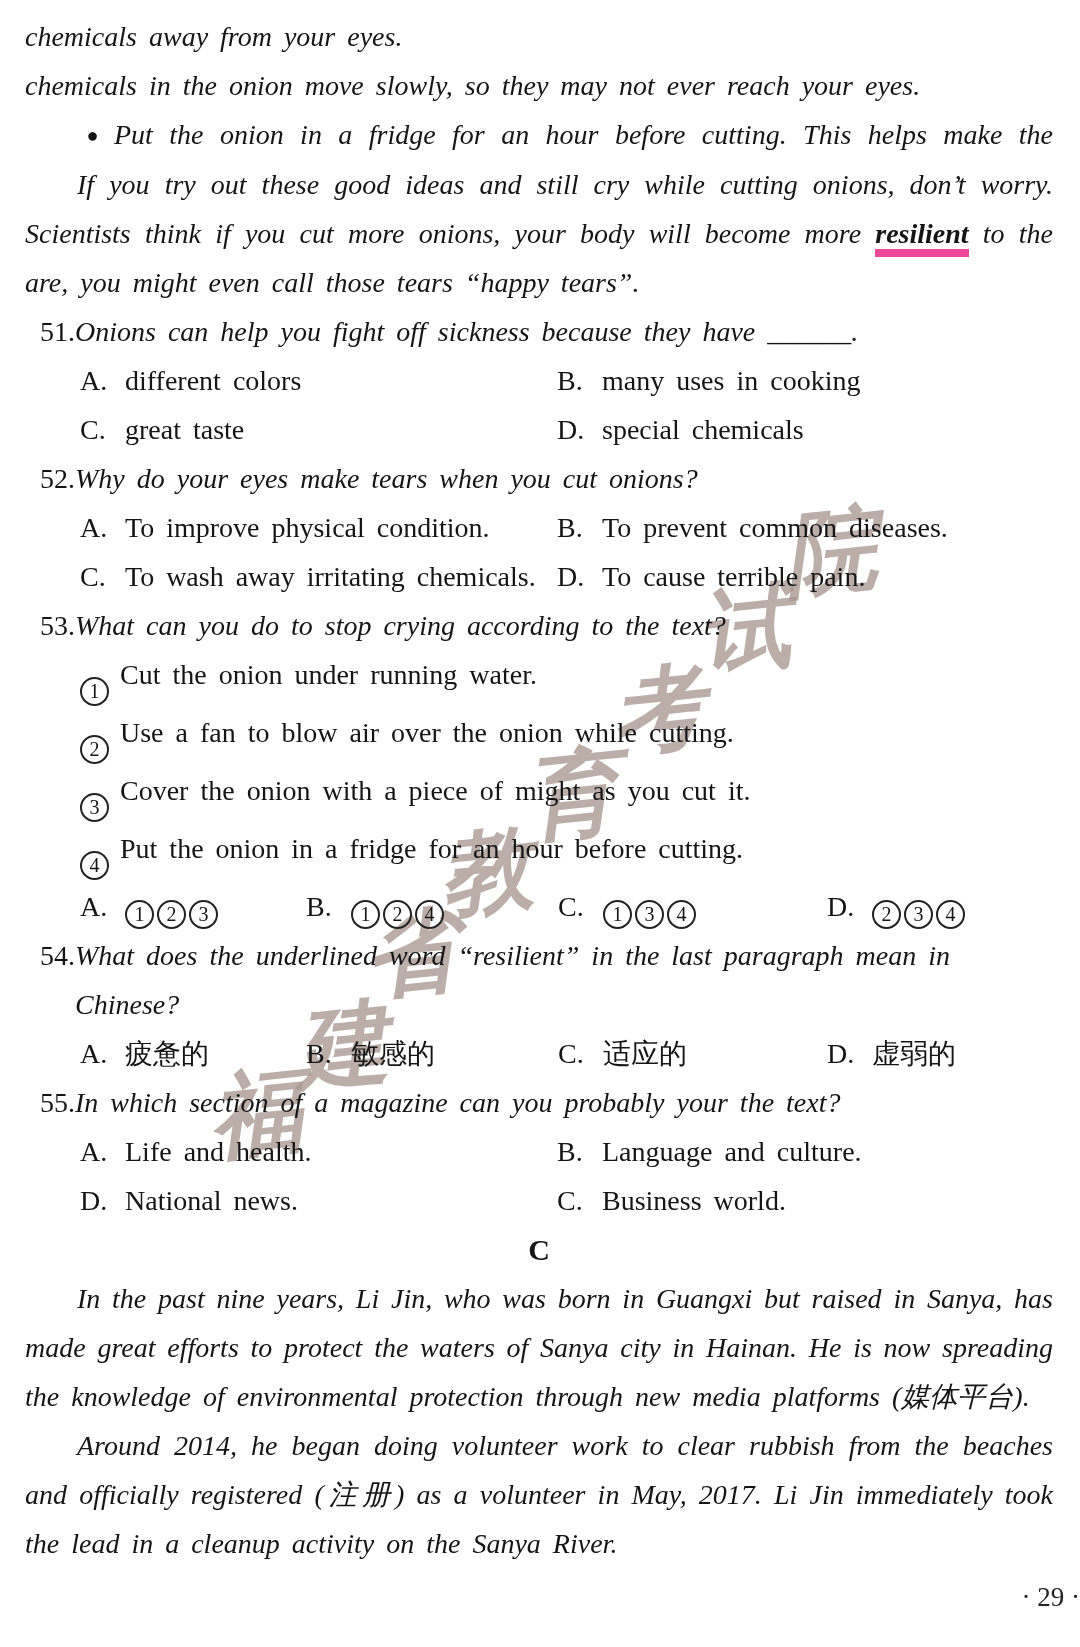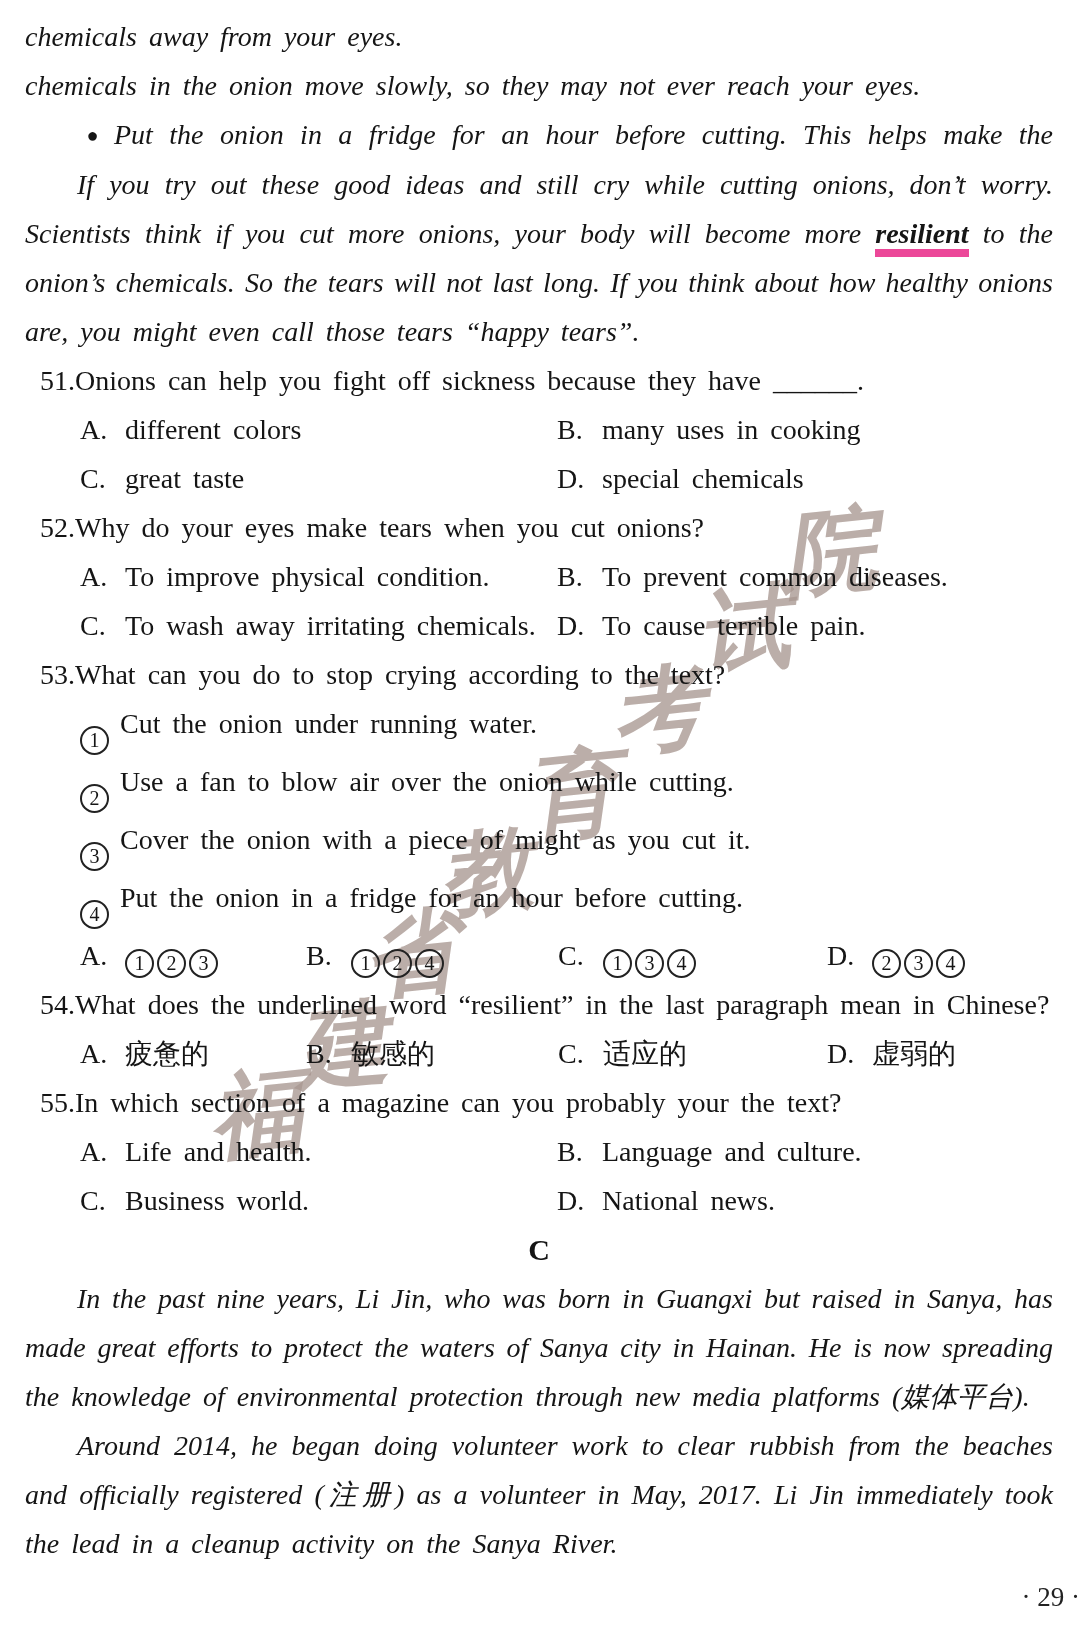--- a/index.html
+++ b/index.html
@@ -13,21 +13,21 @@
   }
   .content{position:relative;z-index:2;padding:12px 27px 0 25px;}
   .line{line-height:49px;word-spacing:5px;font-style:italic;}
   .j{text-align:justify;text-align-last:justify;text-justify:inter-word;word-spacing:0;}
   .ind{display:inline-block;width:52px;}
   .bullet{font-size:20px;vertical-align:2px;padding-right:6px;}
   .uword{font-weight:bold;border-bottom:8px solid #ec4899;}
   
   .qrow{display:flex;line-height:49px;word-spacing:5px;}
   .qnum{flex:none;width:50px;text-align:right;}
-  .qtext{flex:1;}
+  .qtext{flex:1;font-style:italic;}
   .opts2{display:grid;grid-template-columns:477px auto;padding-left:55px;line-height:49px;word-spacing:5px;}
   .opts4{display:grid;grid-template-columns:226px 252px 269px auto;padding-left:55px;line-height:49px;word-spacing:5px;}
   .optlabel{display:inline-block;min-width:45px;}
   .stmt{display:flex;padding-left:55px;line-height:49px;word-spacing:5px;}
   .mark{flex:none;width:40px;padding-top:9px;}
   .circ{
     display:inline-block;box-sizing:border-box;
     width:29px;height:29px;border:2px solid #222;border-radius:50%;
     text-align:center;line-height:25px;font-size:20px;
     margin-right:3px;vertical-align:-5px;word-spacing:0;
@@ -65,21 +65,20 @@
 
   <div class="content">
 
     <div class="line">chemicals away from your eyes.</div>
 
     <div class="line">chemicals in the onion move slowly, so they may not ever reach your eyes.</div>
     <div class="line j"><span class="ind"></span><span class="bullet">●</span><span>Put the onion in a fridge for an hour before cutting. This helps make the</span></div>
 
     <div class="line j"><span class="ind"></span><span>If you try out these good ideas and still cry while cutting onions, don’t worry.</span></div>
     <div class="line j"><span>Scientists think if you cut more onions, your body will become more </span><span class="uword">resilient</span><span> to the</span></div>
-    <div class="line j">onion’s chemicals. So the tears will not last long. If you think about how healthy onions</div>
     <div class="line">are, you might even call those tears “happy tears”.</div>
 
     <div class="qrow">
       <span class="qnum">51.</span>
       <span class="qtext">Onions can help you fight off sickness because they have ______.</span>
     </div>
     <div class="opts2">
       <div><span class="optlabel">A.</span><span>different colors</span></div>
       <div><span class="optlabel">B.</span><span>many uses in cooking</span></div>
       <div><span class="optlabel">C.</span><span>great taste</span></div>
@@ -135,22 +134,22 @@
       <div><span class="optlabel">D.</span><span>虚弱的</span></div>
     </div>
 
     <div class="qrow">
       <span class="qnum">55.</span>
       <span class="qtext">In which section of a magazine can you probably your the text?</span>
     </div>
     <div class="opts2">
       <div><span class="optlabel">A.</span><span>Life and health.</span></div>
       <div><span class="optlabel">B.</span><span>Language and culture.</span></div>
+      <div><span class="optlabel">D.</span><span>National news.</span></div>
       <div><span class="optlabel">C.</span><span>Business world.</span></div>
-      <div><span class="optlabel">D.</span><span>National news.</span></div>
     </div>
 
     <div class="sec-heading">C</div>
 
     <div class="line j"><span class="ind"></span><span>In the past nine years, Li Jin, who was born in Guangxi but raised in Sanya, has</span></div>
     <div class="line j">made great efforts to protect the waters of Sanya city in Hainan. He is now spreading</div>
     <div class="line">the knowledge of environmental protection through new media platforms (媒体平台).</div>
     <div class="line j"><span class="ind"></span><span>Around 2014, he began doing volunteer work to clear rubbish from the beaches</span></div>
     <div class="line j">and officially registered (注册) as a volunteer in May, 2017. Li Jin immediately took</div>
     <div class="line">the lead in a cleanup activity on the Sanya River.</div>

